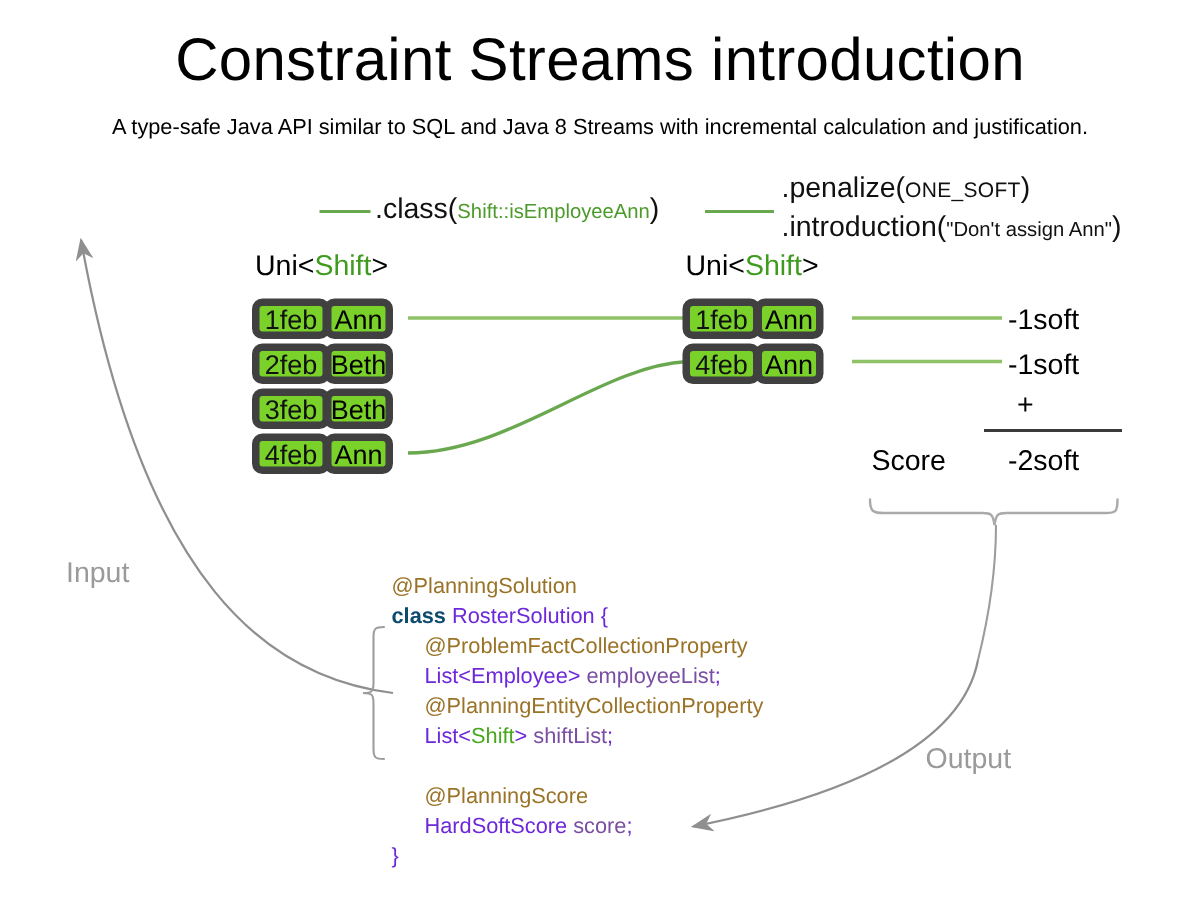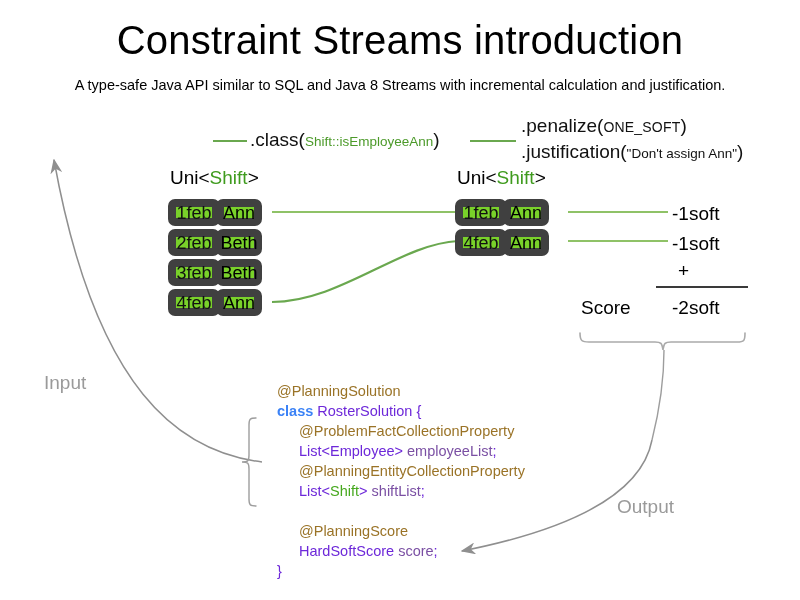--- a/index.html
+++ b/index.html
@@ -68,21 +68,21 @@
   #uni-label-right { left: 457px; top: 167px; }
 
   
   .shift-row {
     height: 27px;
     display: flex;
     align-items: stretch;
   }
   .cell {
     background: #79d12a;
-    border: 8px solid #404040;
+    border: 5px solid #404040;
     border-radius: 7px;
     display: flex;
     align-items: center;
     justify-content: center;
     font-size: 18px;
     line-height: 18px;
     box-sizing: border-box;
     position: relative;
   }
   .cell-date { width: 52px; color: #111; }
@@ -111,28 +111,28 @@
     font-size: 19px;
     line-height: 22px;
     color: #9a9a9a;
     white-space: nowrap;
   }
   #input-label  { left: 44px; top: 372px; }
   #output-label { left: 617px; top: 496px; }
 
   
   #code-block {
-    left: 277px; top: 381px;
+    left: 261px; top: 381px;
     font-size: 14.5px;
     line-height: 20px;
     white-space: pre;
     color: #111;
   }
   .c-anno { color: #9a7327; }
-  .c-kw   { color: #3b82f6; font-weight: bold; }
+  .c-kw   { color: #0c4a6e; font-weight: bold; }
   .c-field{ color: #7a4fa3; }
   .c-type-green { color: #46a81e; }
   .c-punct { color: #6d28d9; }
 
   
   #overlay { position: absolute; left: 0; top: 0; width: 800px; height: 600px; pointer-events: none; }
 </style>
 </head>
 <body>
 
@@ -170,21 +170,21 @@
 
 
   <div class="abs pipe-link" id="pipe-link-1"></div>
 
   <div class="abs code-line" id="filter-expr"><span>.class(</span><span class="small-arg-green">Shift::isEmployeeAnn</span><span>)</span></div>
 
   <div class="abs pipe-link" id="pipe-link-2"></div>
 
   <div class="abs code-line" id="penalize-expr"><span>.penalize(</span><span class="smallcaps">ONE_SOFT</span><span>)</span></div>
 
-  <div class="abs code-line" id="asconstraint-expr"><span>.justification(</span><span class="small-arg">"Don't assign Ann"</span><span>)</span></div>
+  <div class="abs code-line" id="asconstraint-expr"><span>.introduction(</span><span class="small-arg">"Don't assign Ann"</span><span>)</span></div>
 
   <div class="abs uni-label" id="uni-label-left"><span>Uni&lt;</span><span class="kw-green">Shift</span><span>&gt;</span></div>
 
   <div class="abs uni-label" id="uni-label-right"><span>Uni&lt;</span><span class="kw-green">Shift</span><span>&gt;</span></div>
 
   <div class="abs stream-left" id="stream-left">
       <div class="shift-row">
         <div class="cell cell-date">1feb</div>
         <div class="cell cell-name">Ann</div>
       </div>

